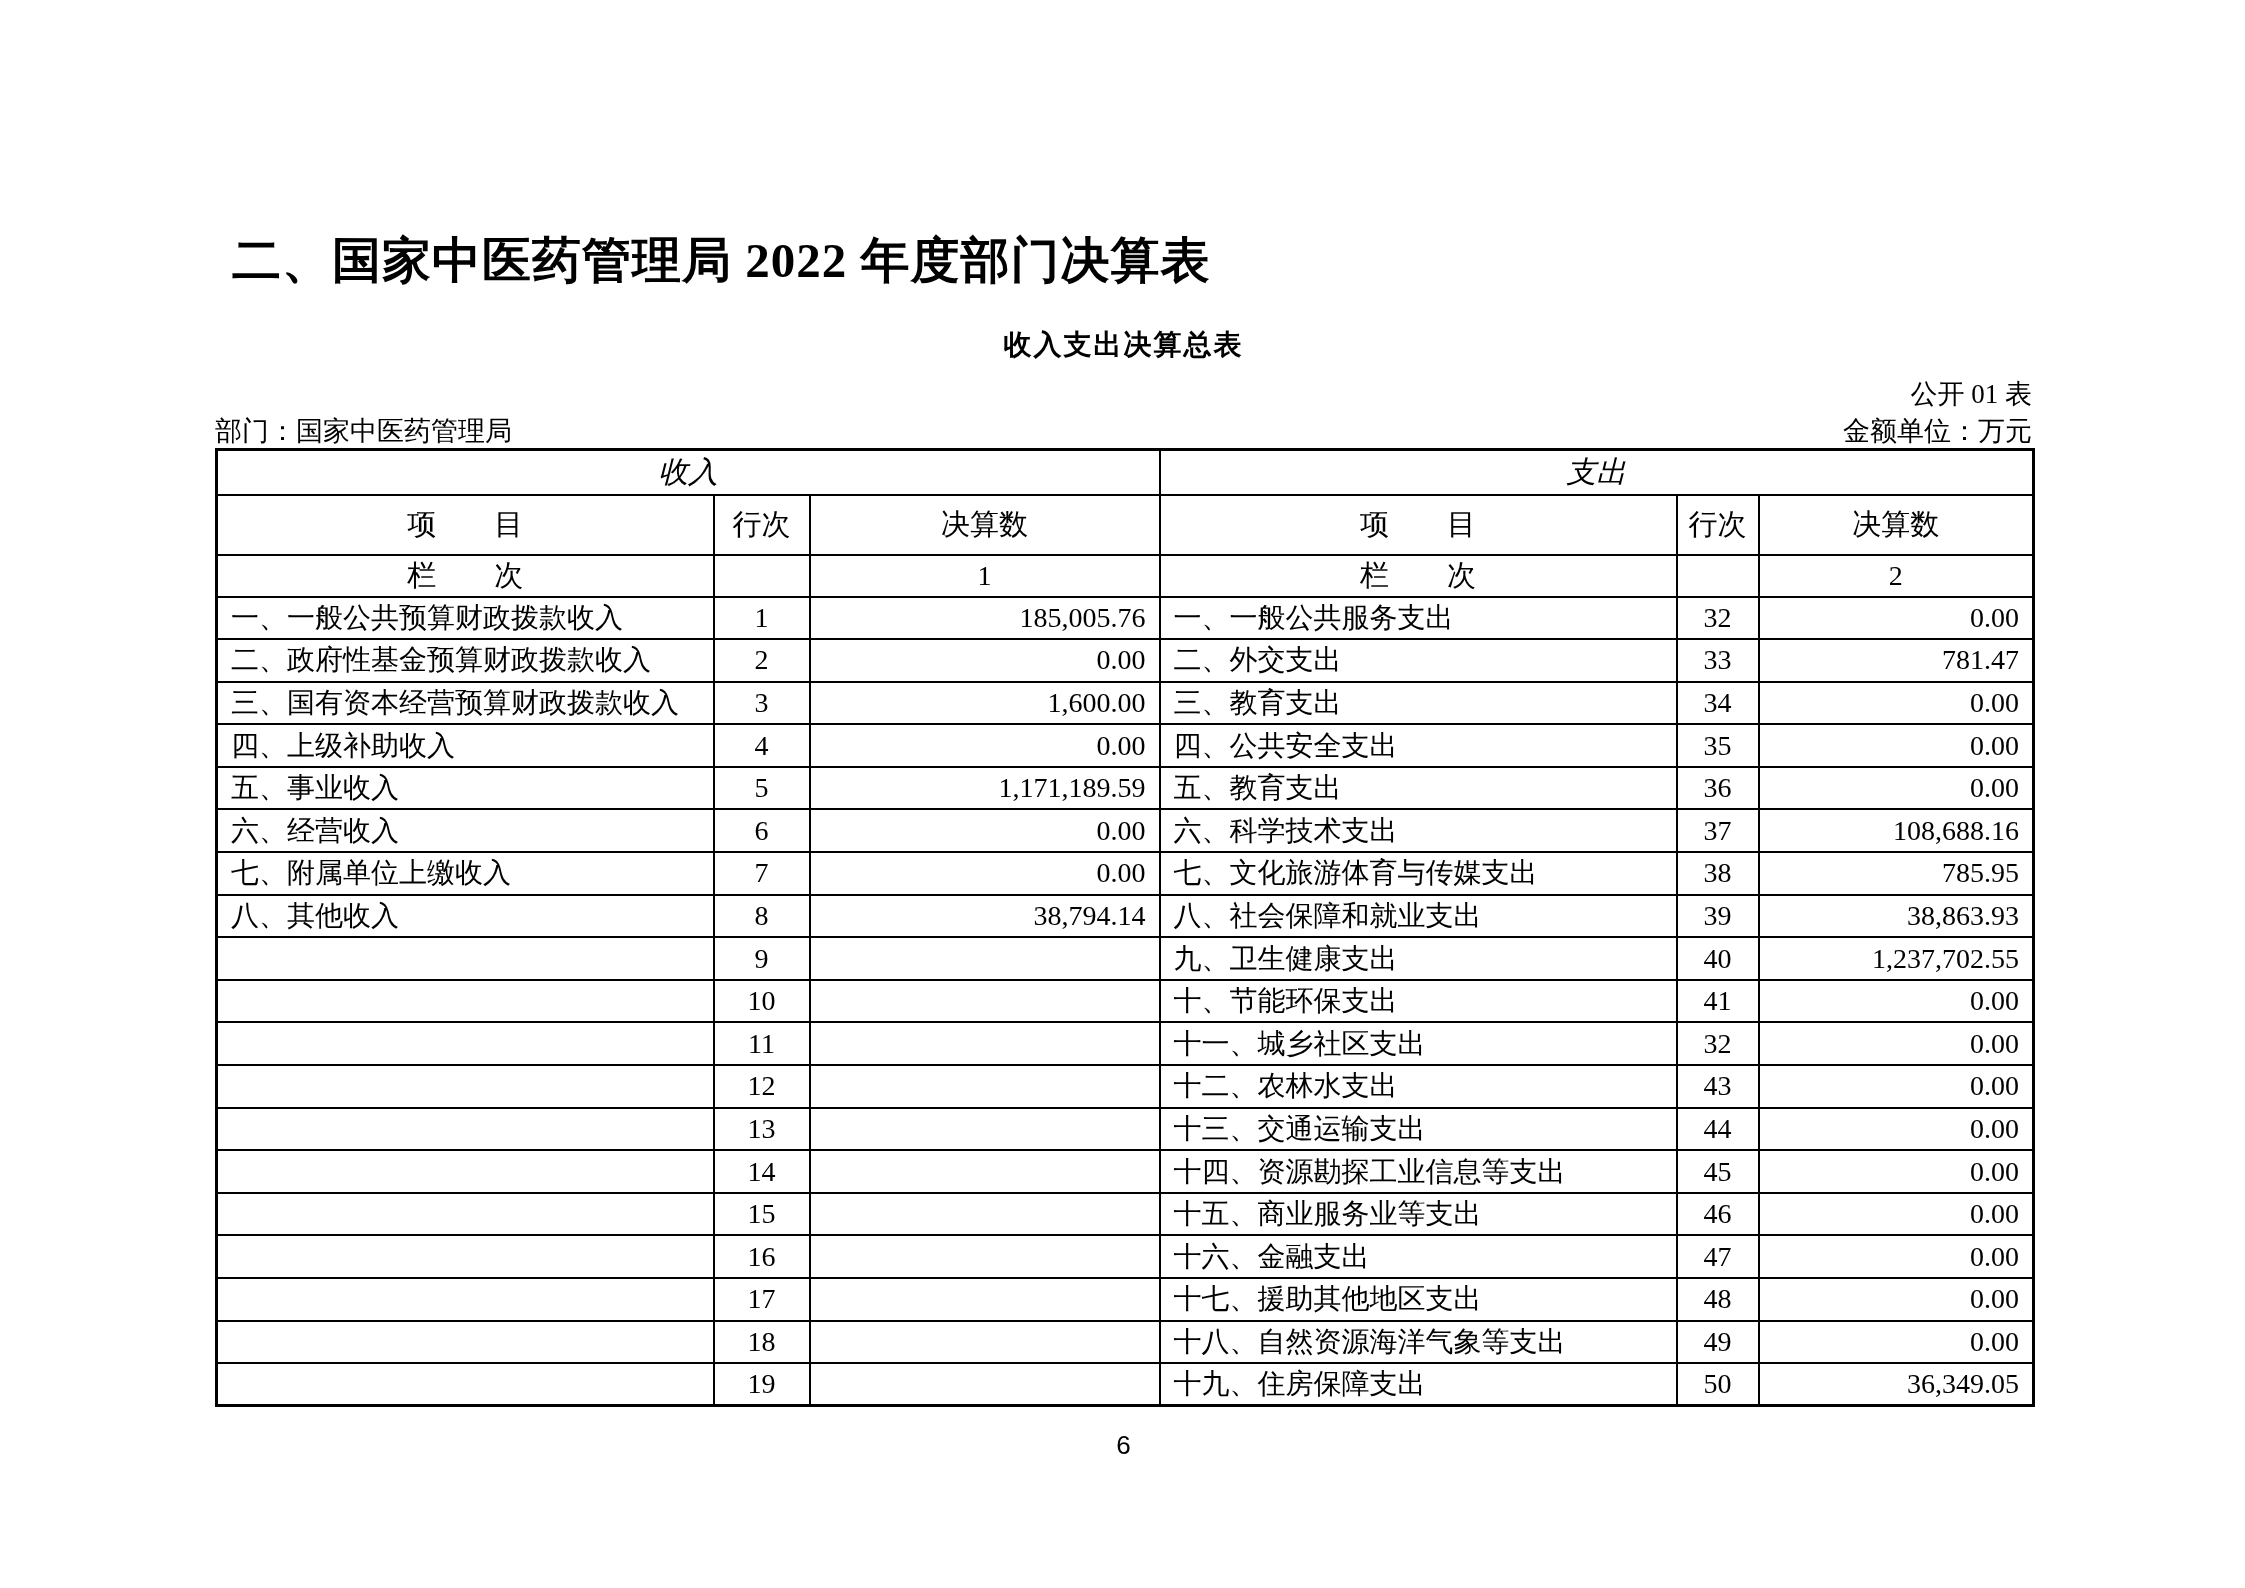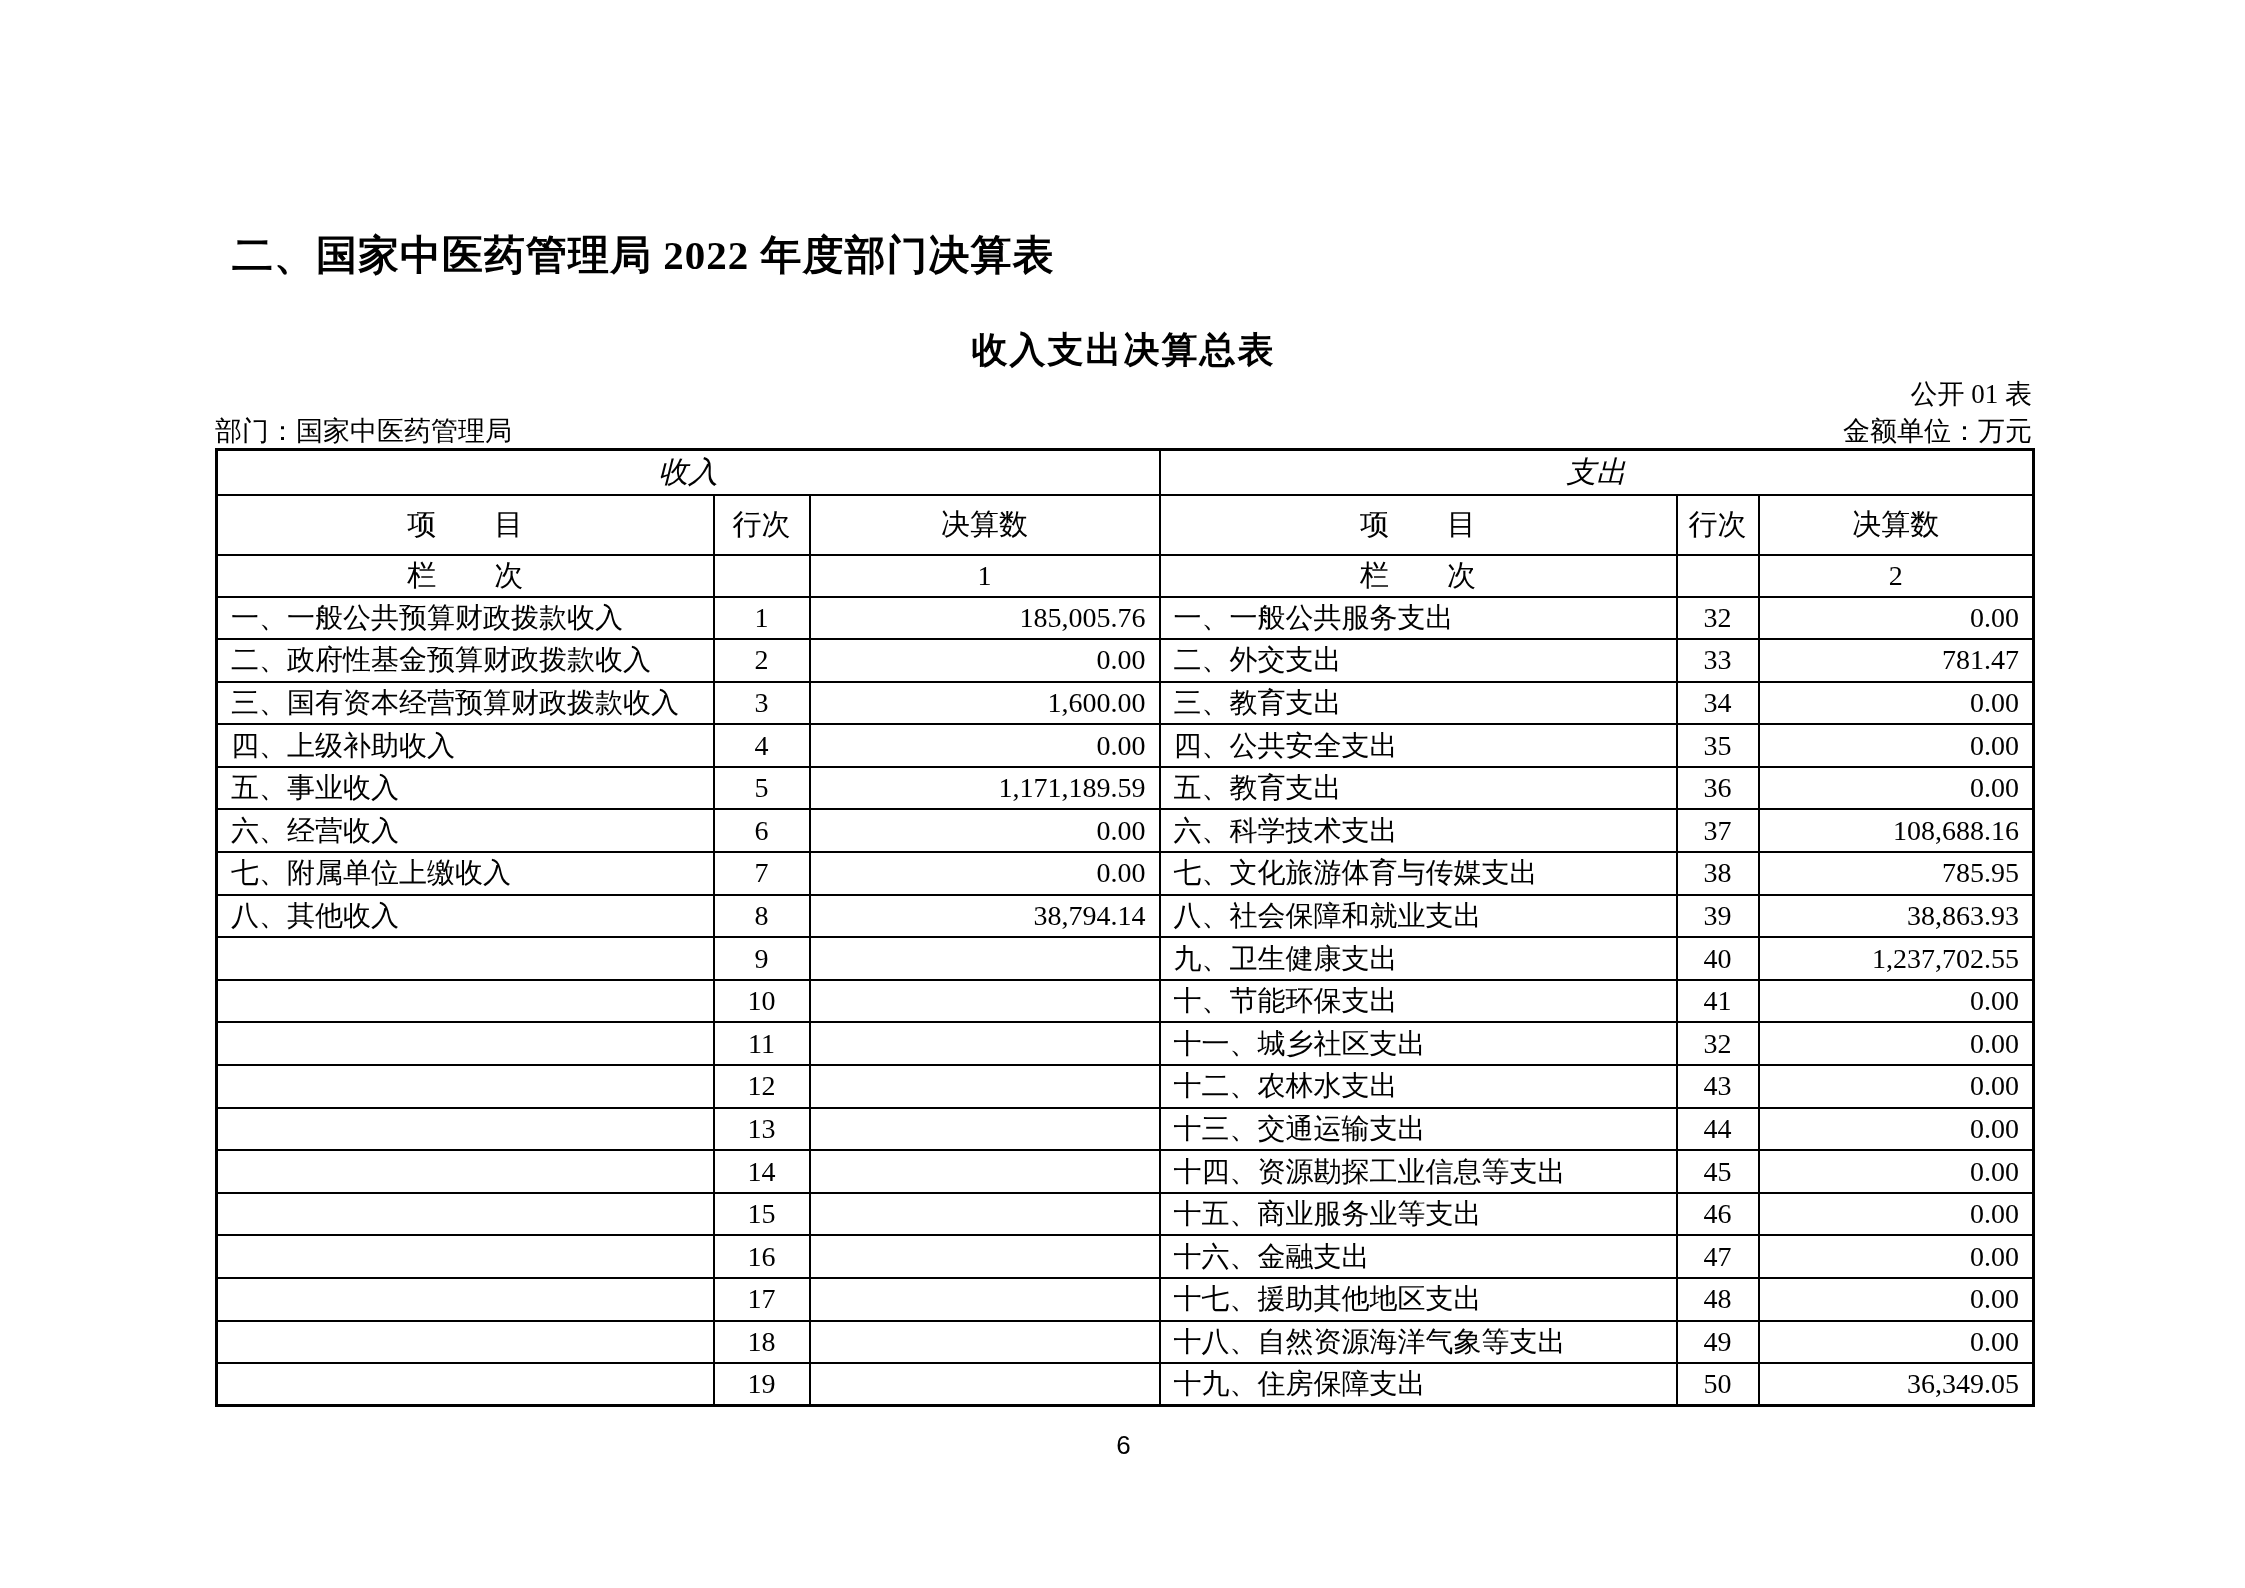--- a/index.html
+++ b/index.html
@@ -6,25 +6,25 @@
   html,body { background:#ffffff; }
   body {
     width:2245px; height:1588px;
     font-family:"Liberation Serif","DejaVu Serif",serif;
     color:#000;
   }
   .page { position:relative; width:2245px; height:1588px; background:#fff; overflow:hidden; }
 
   .doc-title {
     position:absolute; left:232px; top:228px;
-    font-size:41px; font-weight:bold; letter-spacing:1px; white-space:nowrap;
+    font-size:49px; font-weight:bold; letter-spacing:1px; white-space:nowrap;
   }
   .table-title {
     position:absolute; left:215px; top:326px; width:1817px;
-    text-align:center; font-size:36px; font-weight:bold; letter-spacing:2px;
+    text-align:center; font-size:28px; font-weight:bold; letter-spacing:2px;
   }
   .code-line {
     position:absolute; left:215px; top:376px; width:1817px;
     text-align:right; font-size:27px;
   }
   .meta-line {
     position:absolute; left:215px; top:413px; width:1817px;
     display:flex; justify-content:space-between; font-size:27px;
   }
 

